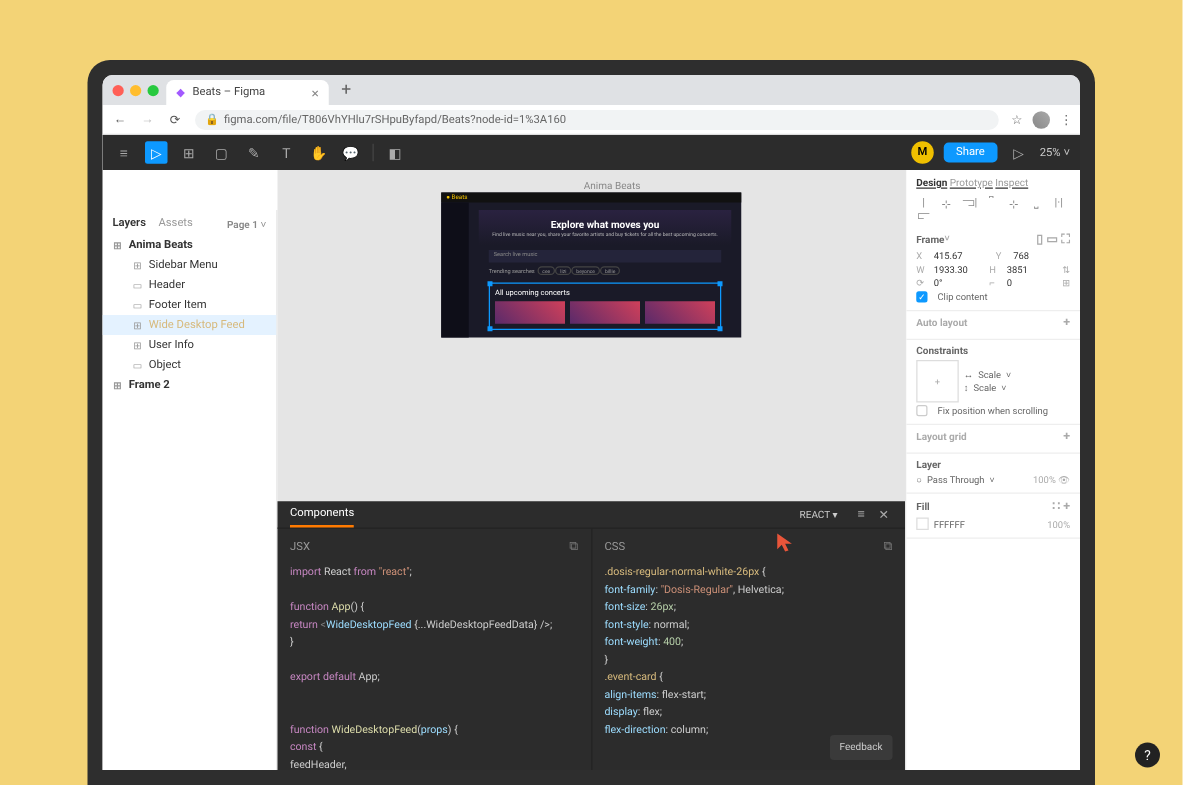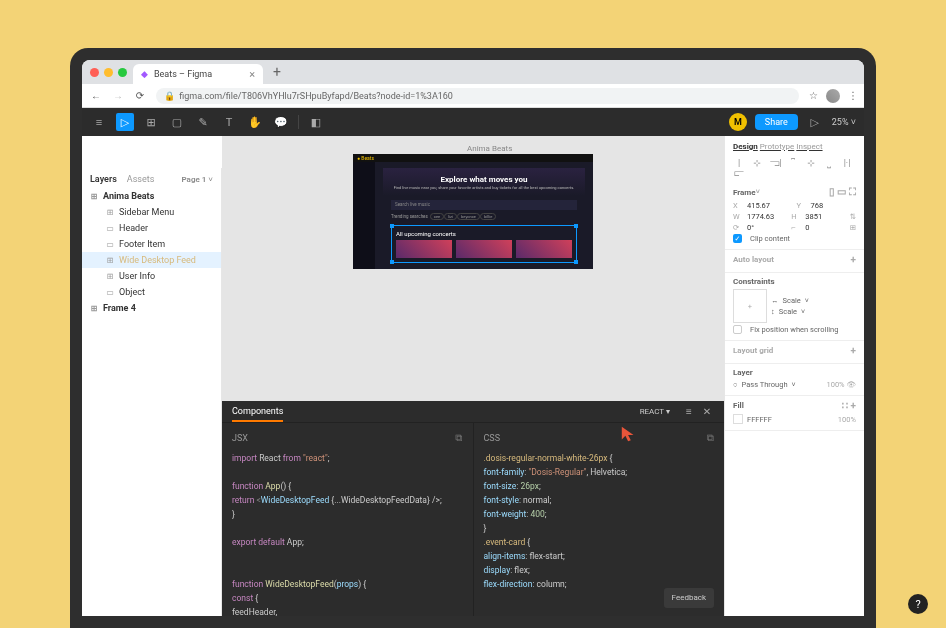--- a/index.html
+++ b/index.html
@@ -168,21 +168,21 @@
               <span class="lic">⊞</span>
               <span>User Info</span>
             </div>
             <div class="lrow indent1">
               <span class="lic">▭</span>
               <span>Object</span>
             </div>
           </div>
       <div class="lrow b">
             <span class="lic">⊞</span>
-            <span>Frame 4</span>
+            <span>Frame 2</span>
           </div>
     </div>
 
     <div class="canvas">
       <span class="frname">Anima Beats</span>
       <div class="art">
         <div class="artbar">
               <span>● Beats</span>
             </div>
         <div class="artside"></div>
@@ -285,21 +285,21 @@
           <span class="r">▯ ▭  ⛶</span>
             </div>
         <div class="prow">
               <span class="l">X</span>
               <span class="v">415.67</span>
               <span class="l">Y</span>
               <span class="v">768</span>
             </div>
         <div class="prow">
               <span class="l">W</span>
-              <span class="v">1774.63</span>
+              <span class="v">1933.30</span>
               <span class="l">H</span>
               <span class="v">3851</span>
               <span class="ic">⇅</span>
             </div>
         <div class="prow">
               <span class="l">⟳</span>
               <span class="v">0°</span>
               <span class="l">⌐</span>
               <span class="v">0</span>
               <span class="ic">⊞</span>

